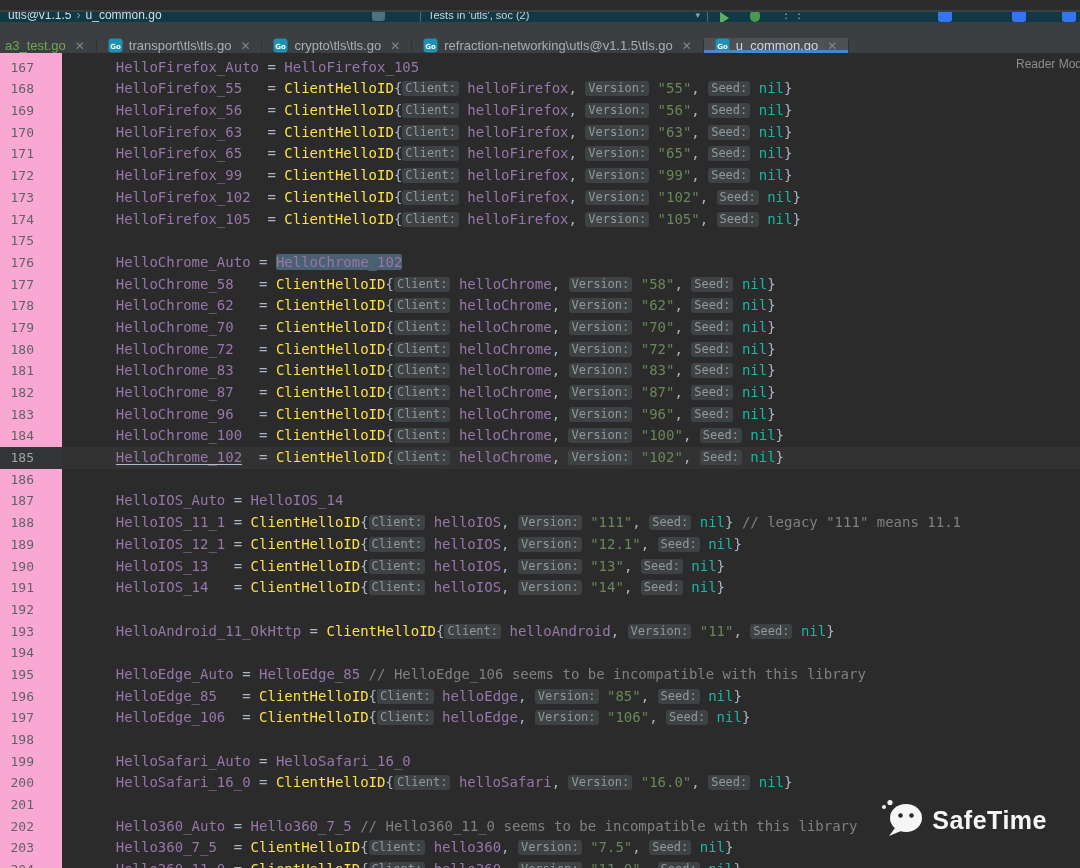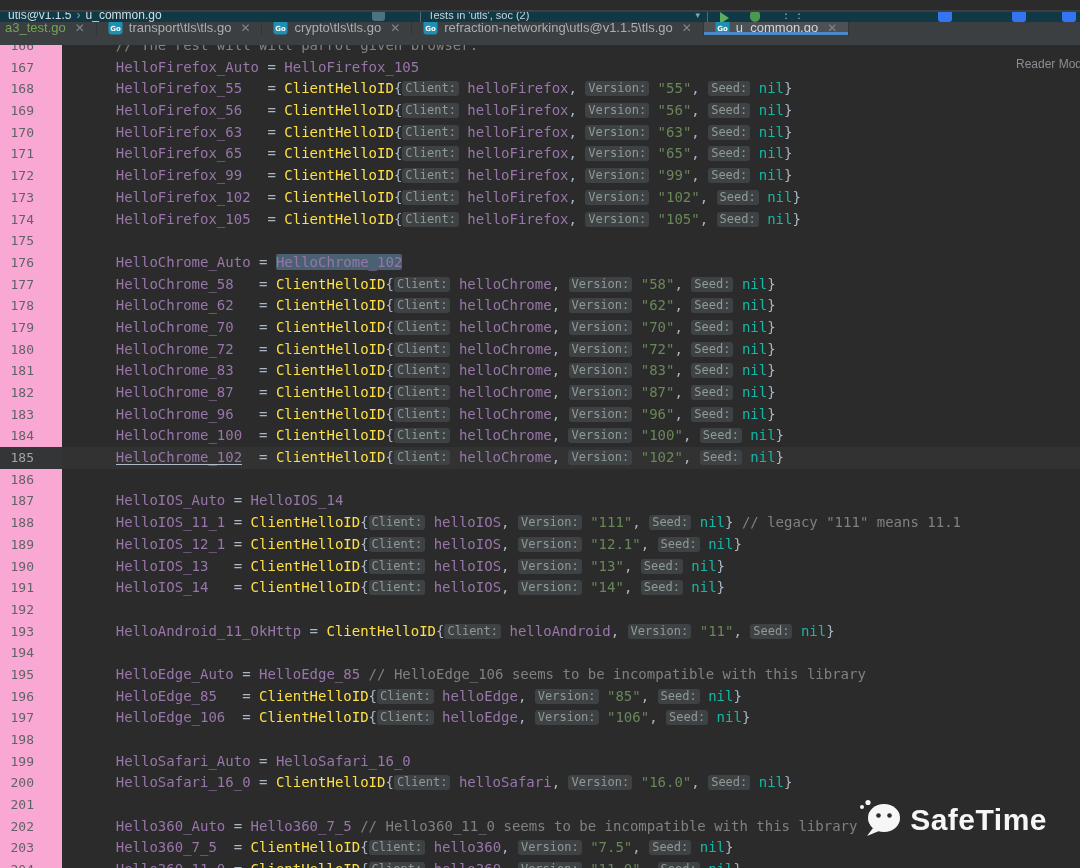--- a/index.html
+++ b/index.html
@@ -17,22 +17,22 @@
   .play{position:absolute;top:0;left:720px;width:0;height:0;border-left:9px solid #5CAD60;
         border-top:6px solid transparent;border-bottom:6px solid transparent;}
   .bug{position:absolute;top:-1px;left:750px;width:10px;height:11px;background:#4A9950;border-radius:4px 4px 5px 5px;}
   .dots{position:absolute;top:-5px;left:780px;color:#9FB3BB;font-size:12px;letter-spacing:1px;}
   .bluebadge{position:absolute;top:-4px;width:14px;height:14px;background:#3574F0;border-radius:3px;}
   .bluebadge.b1{left:938px;}
   .bluebadge.b2{left:1012px;}
   .bluebadge.b3{left:1062px;}
 
   
-  .tabbar{position:absolute;top:10px;left:0;right:0;height:35px;background:#3C3F41;display:flex;
-          align-items:center;overflow:hidden;z-index:20;}
+  .tabbar{position:absolute;top:10px;left:0;right:0;height:43px;background:#3C3F41;display:flex;
+          align-items:flex-end;overflow:hidden;z-index:20;}
   .tab{position:relative;display:flex;align-items:center;gap:6px;padding:0 11px;font-size:13px;
        color:#A9AEB3;border-right:1px solid #323538;white-space:nowrap;cursor:default;}
   .tab.first{padding-left:5px;}
   .tab.green{color:#72A654;}
   .tab.selected{background:#4D5154;color:#CFD6DC;}
   .tab.selected::after{content:"";position:absolute;left:0;right:0;bottom:0;height:3px;background:#4A88C7;}
   .tab .close{color:#7E878E;font-size:12px;margin-left:3px;}
   .tab .goicon{display:inline-flex;width:15px;height:15px;border-radius:7px;}
 
   
@@ -55,21 +55,21 @@
      font-size:12px;line-height:15px;vertical-align:1px;}
   .hl-box{background:#4A6172;border-radius:2px;}
   .hl-under{box-shadow:inset 0 -1px 0 #AFBDC8;}
 
   .reader{position:absolute;top:12px;right:0;width:64px;overflow:hidden;white-space:nowrap;
           color:#8A8F94;font-size:12px;font-family:"Liberation Sans",sans-serif;}
 
   
   .watermark{position:absolute;right:33px;bottom:26px;display:flex;align-items:center;gap:9px;
              color:#FFFFFF;opacity:0.96;z-index:40;}
-  .watermark .wm-text{font-size:30px;font-weight:600;letter-spacing:0.5px;}
+  .watermark .wm-text{font-size:25px;font-weight:600;letter-spacing:0.5px;}
 </style>
 </head>
 <body>
 
 <div class="app">
 
   <div class="toolbar">
     <div class="crumbs">
       <span>utls@v1.1.5</span><span class="sep">›</span><span>u_common.go</span>
     </div>

